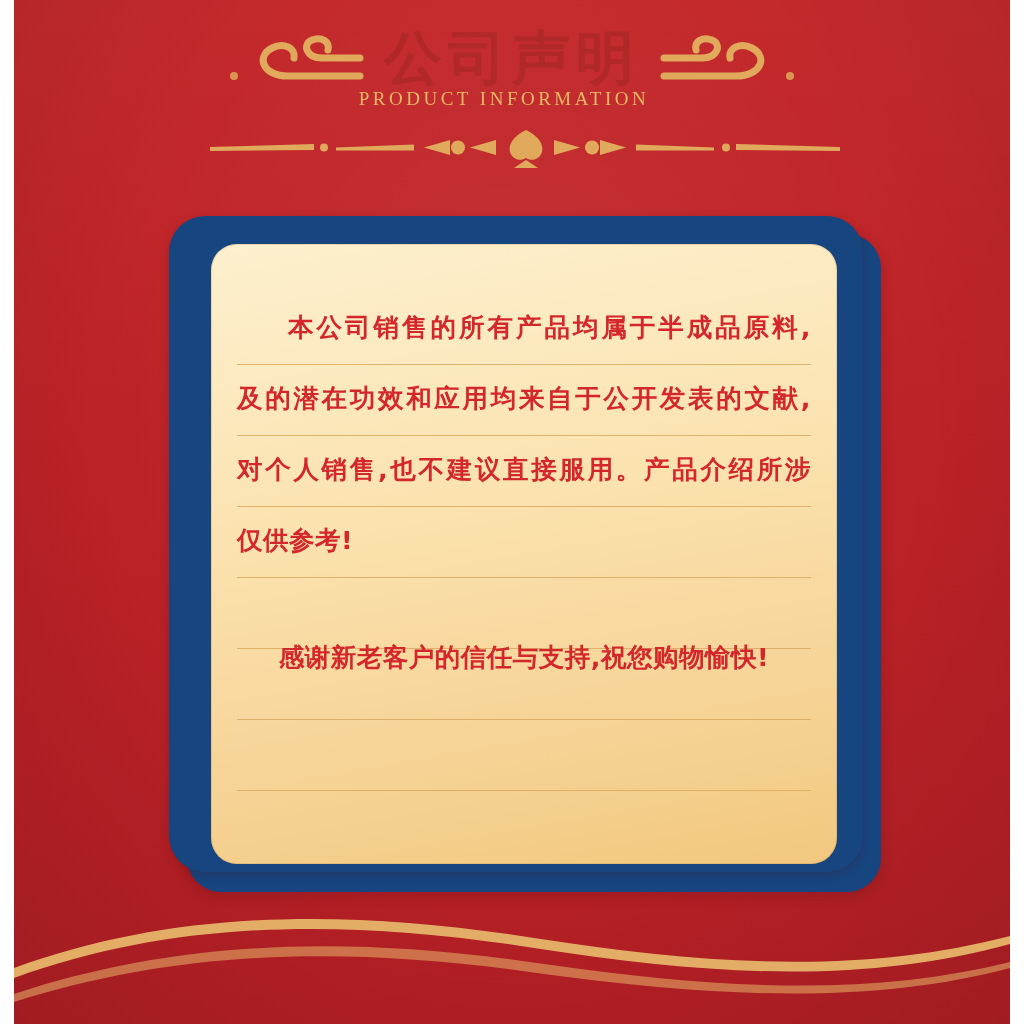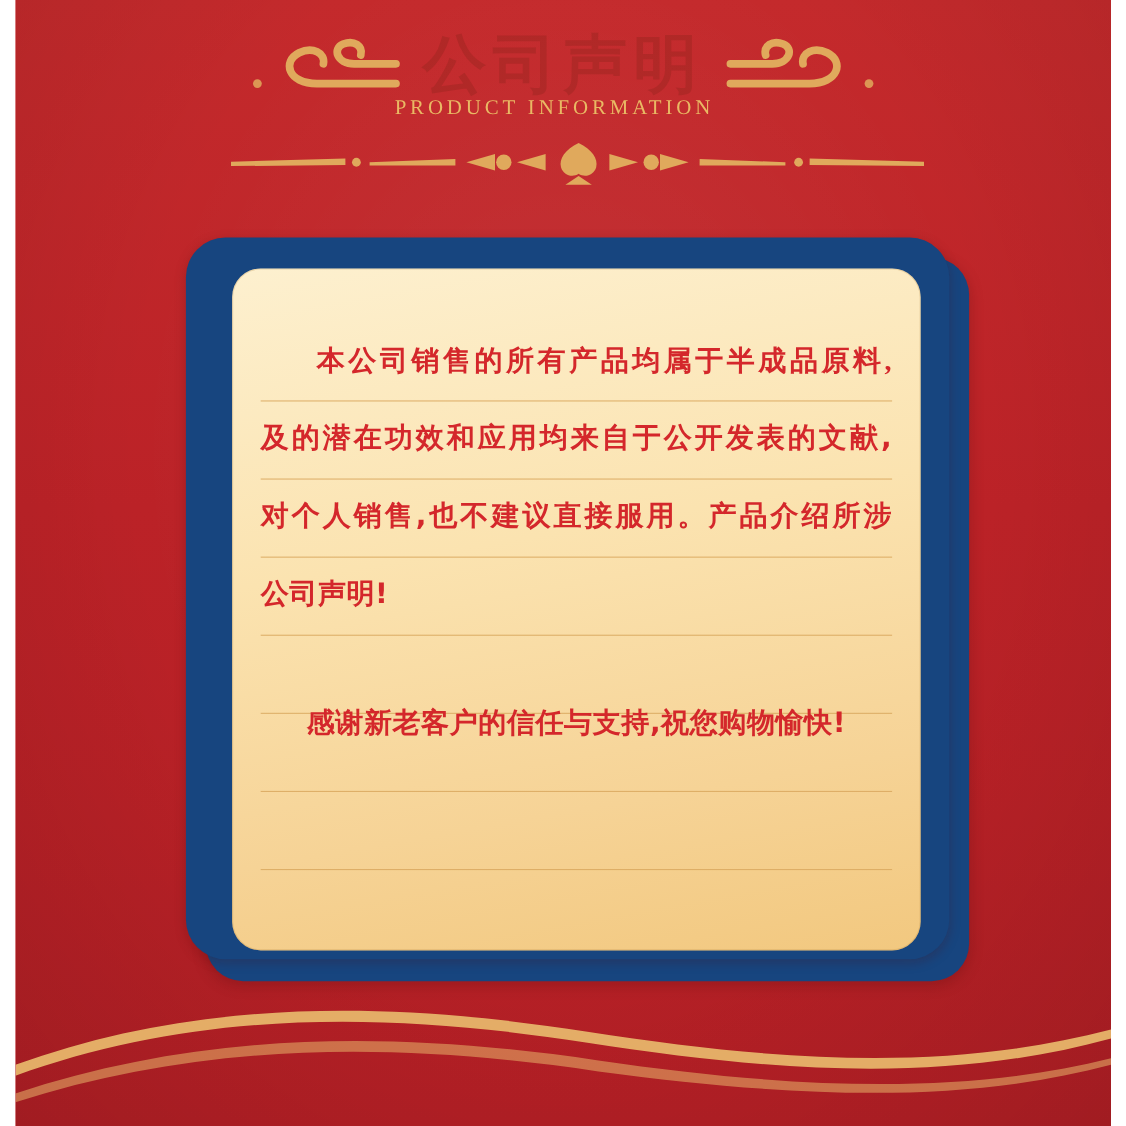--- a/index.html
+++ b/index.html
@@ -163,21 +163,20 @@
     font-weight: 600;
   }
   .statement p {
     margin: 0;
     text-align: justify;
     text-align-last: justify;
     white-space: nowrap;
   }
   .statement p.indent {
     text-indent: 2em;
-    font-family: Liberation Serif, serif;
   }
   .statement p.last {
     text-align-last: center;
     white-space: normal;
     margin-top: 46px;
   }
   .statement p.short {
     text-align: left;
     text-align-last: left;
   }
@@ -281,21 +280,21 @@
         <div class="rule" style="top:262px"></div>
         <div class="rule" style="top:333px"></div>
         <div class="rule" style="top:404px"></div>
         <div class="rule" style="top:475px"></div>
         <div class="rule" style="top:546px"></div>
 
         <div class="statement">
           <p class="indent">本公司销售的所有产品均属于半成品原料,</p>
           <p>及的潜在功效和应用均来自于公开发表的文献,</p>
           <p>对个人销售,也不建议直接服用。产品介绍所涉</p>
-          <p class="short">公司声明!</p>
+          <p class="short">仅供参考!</p>
           <p class="last">感谢新老客户的信任与支持,祝您购物愉快!</p>
         </div>
       </div>
     </div>
 
     <div class="swoosh">
       <svg viewBox="0 0 996 160" width="100%" height="160" preserveAspectRatio="none" xmlns="http://www.w3.org/2000/svg">
         <path d="M0 104 C160 46 330 44 520 74 C700 102 850 110 996 72 L996 80 C850 120 700 112 520 84 C330 54 160 56 0 114 Z" fill="#e7b56a" opacity=".95"></path>
         <path d="M0 130 C170 74 340 72 530 100 C710 126 860 132 996 98 L996 104 C860 140 710 134 530 110 C340 82 170 84 0 138 Z" fill="#e7b56a" opacity=".55"></path>
       </svg>

